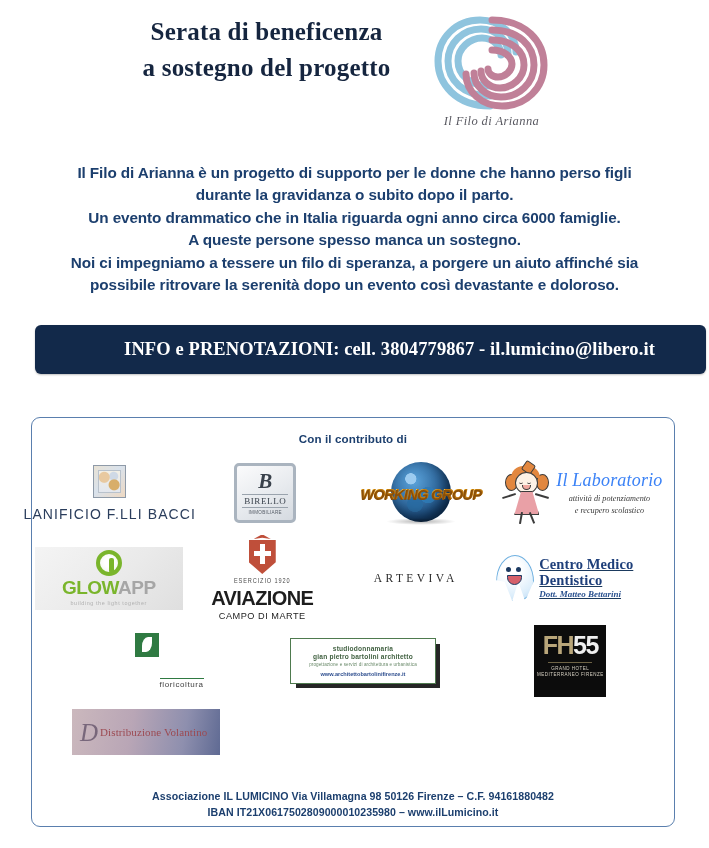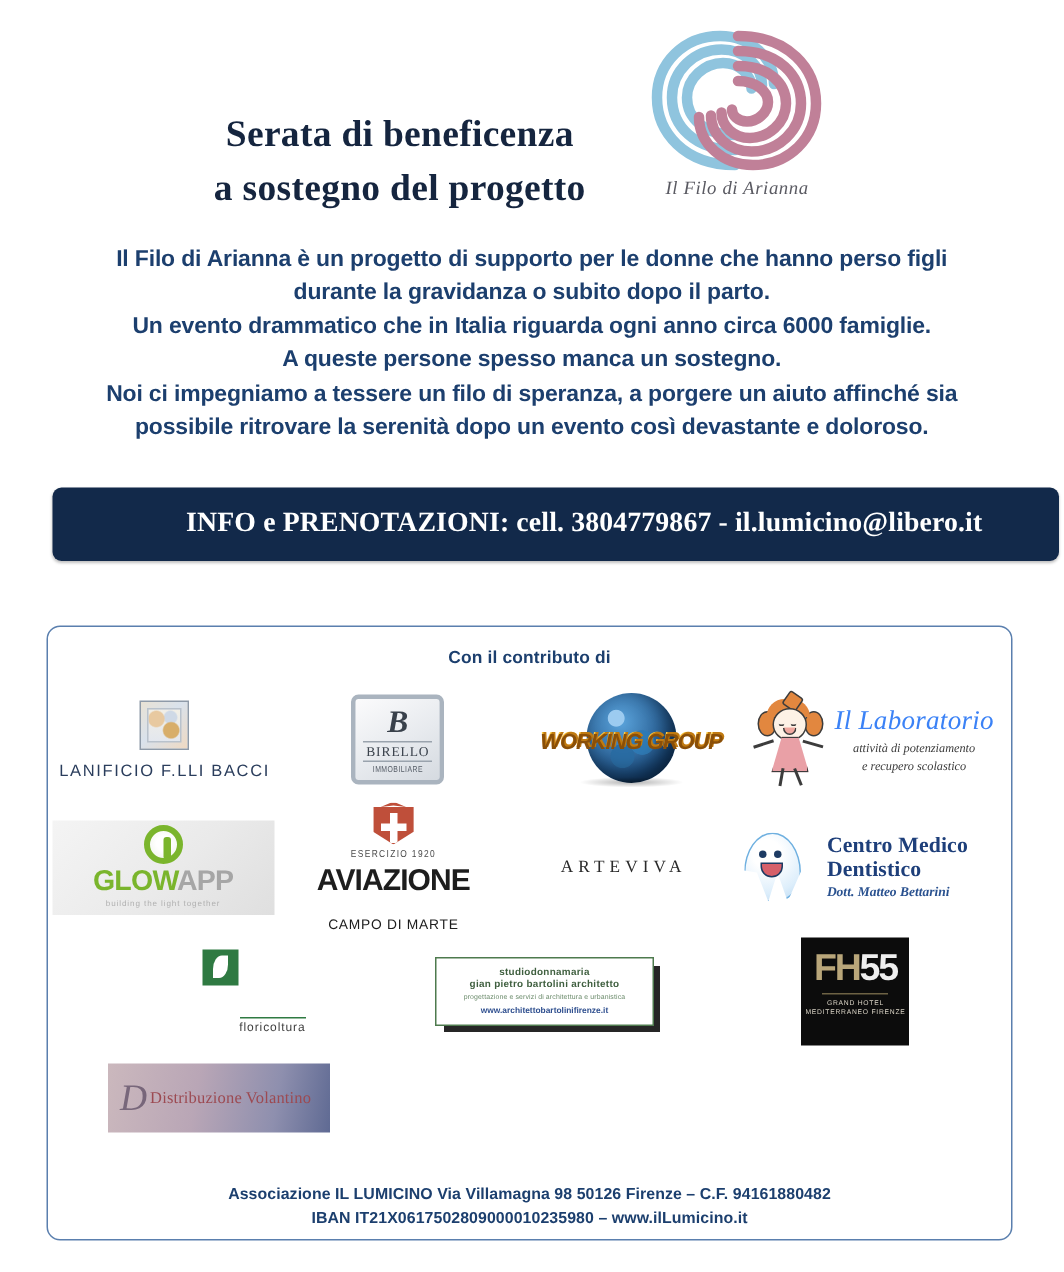--- a/index.html
+++ b/index.html
@@ -16,21 +16,21 @@
     overflow: hidden;
   }
 
   
   .header {
     position: absolute;
     left: 0; top: 14px;
     width: 709px;
     height: 130px;
     display: flex;
-    align-items: flex-end;
+    align-items: flex-start;
     justify-content: center;
   }
   .header-title {
     font-family: "Liberation Serif", serif;
     font-weight: bold;
     font-size: 25px;
     line-height: 1.45;
     color: #15253f;
     text-align: center;
     letter-spacing: 0.2px;
@@ -150,21 +150,21 @@
     position: absolute; left: 4px; top: 4px; right: 4px; bottom: 4px;
     background:
       radial-gradient(circle at 25% 30%, #e8c9a0 0 5px, transparent 6px),
       radial-gradient(circle at 72% 66%, #d8ae6a 0 5px, transparent 6px),
       radial-gradient(circle at 70% 25%, #cfd9e6 0 4px, transparent 5px),
       linear-gradient(180deg,#f2efe6,#e3e7ee);
     border: 1px solid #b9c2cc;
   }
   .bacci-text {
     margin-top: 8px;
-    font-size: 11px;
+    font-size: 14px;
     color: #2a3d5c;
     letter-spacing: 1.1px;
     white-space: nowrap;
     font-variant: small-caps;
     text-transform: uppercase;
   }
 
   
   .birello-box {
     width: 62px; height: 60px;
@@ -354,21 +354,21 @@
   .avi-small {
     font-size: 5.6px; color: #4a4a4a; letter-spacing: 0.9px;
     margin-top: 4px; transform: scaleY(1.2);
   }
   .avi-name {
     font-family: "Liberation Sans", sans-serif;
     font-weight: bold; font-size: 20px; color: #1d1d1d;
     letter-spacing: -0.6px; margin-top: 3px;
   }
   .avi-sub {
-    font-size: 9.2px; color: #1d1d1d; letter-spacing: 0.5px; margin-top: 12px;
+    font-size: 9.2px; color: #1d1d1d; letter-spacing: 0.5px; margin-top: 1px;
   }
 
   
   .arteviva {
     font-family: "Liberation Serif", serif;
     font-size: 11.5px; color: #2b2b2b; letter-spacing: 3.4px;
   }
 
   
   .cmd { width: 180px; justify-content: flex-start; }
@@ -387,21 +387,21 @@
   }
   .cmd-eye-l { left: 13px; }
   .cmd-eye-r { left: 23px; }
   .cmd-smile {
     position: absolute; left: 14px; top: 22px;
     width: 13px; height: 8px;
     background: #d6606a;
     border-radius: 0 0 10px 10px;
     border: 1.2px solid #1d3b63;
   }
-  .cmd-txt { margin-left: 16px; }
+  .cmd-txt { margin-left: 4px; text-decoration: underline; }
   .cmd-l1, .cmd-l2 {
     font-family: "Liberation Serif", serif;
     font-weight: bold; font-size: 14.5px; color: #1e3f7a;
     line-height: 1.08; letter-spacing: 0.1px;
   }
   .cmd-l3 {
     font-family: "Liberation Serif", serif;
     font-style: italic; font-weight: bold;
     font-size: 9px; color: #29518f; margin-top: 1px;
   }

